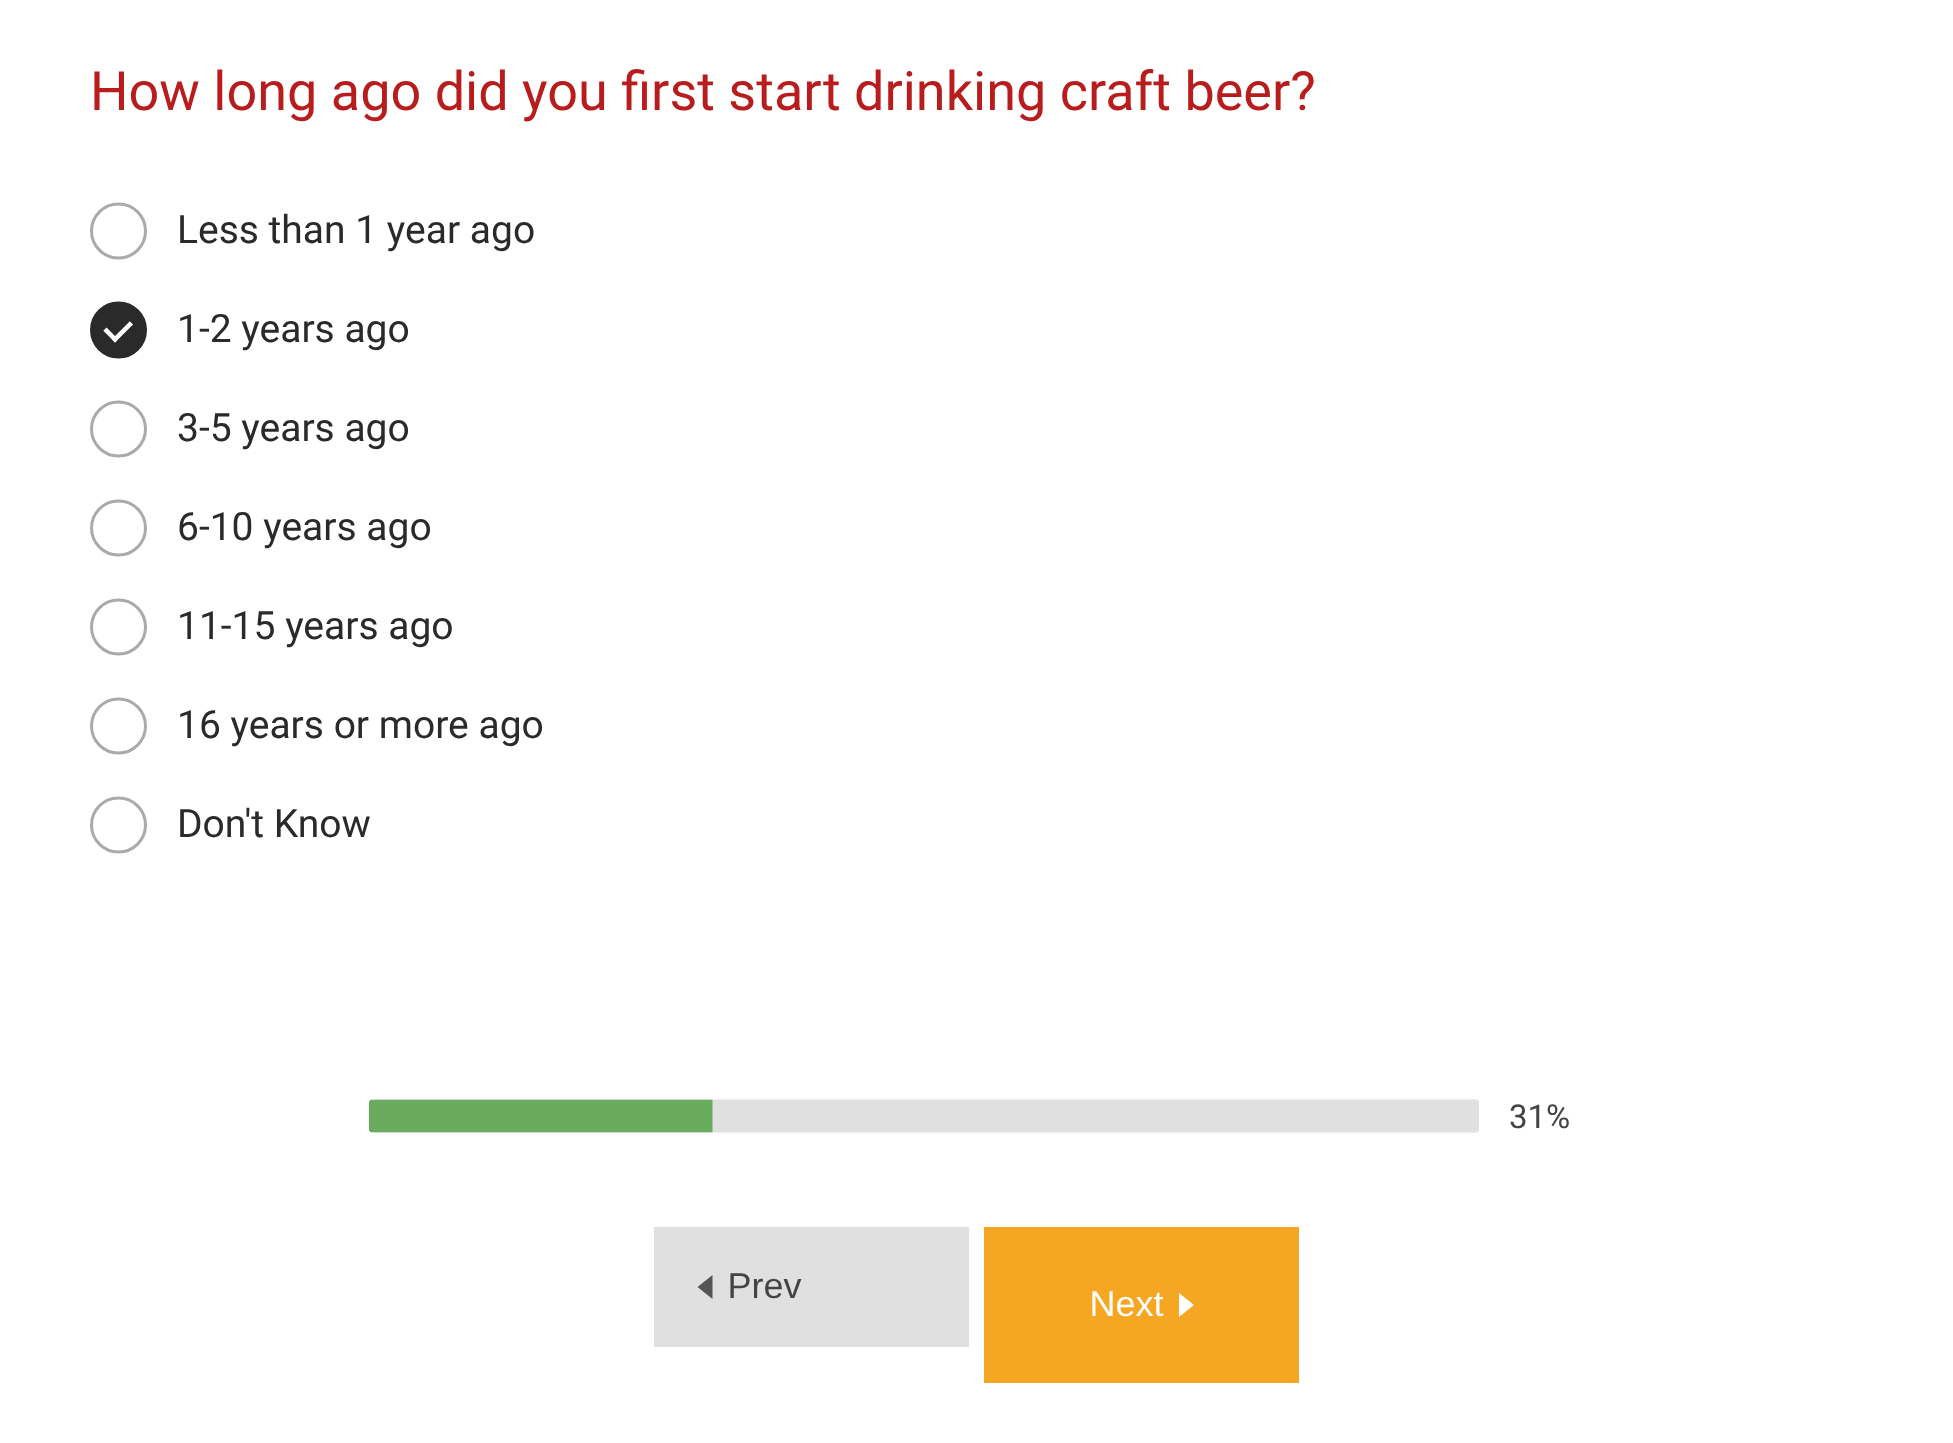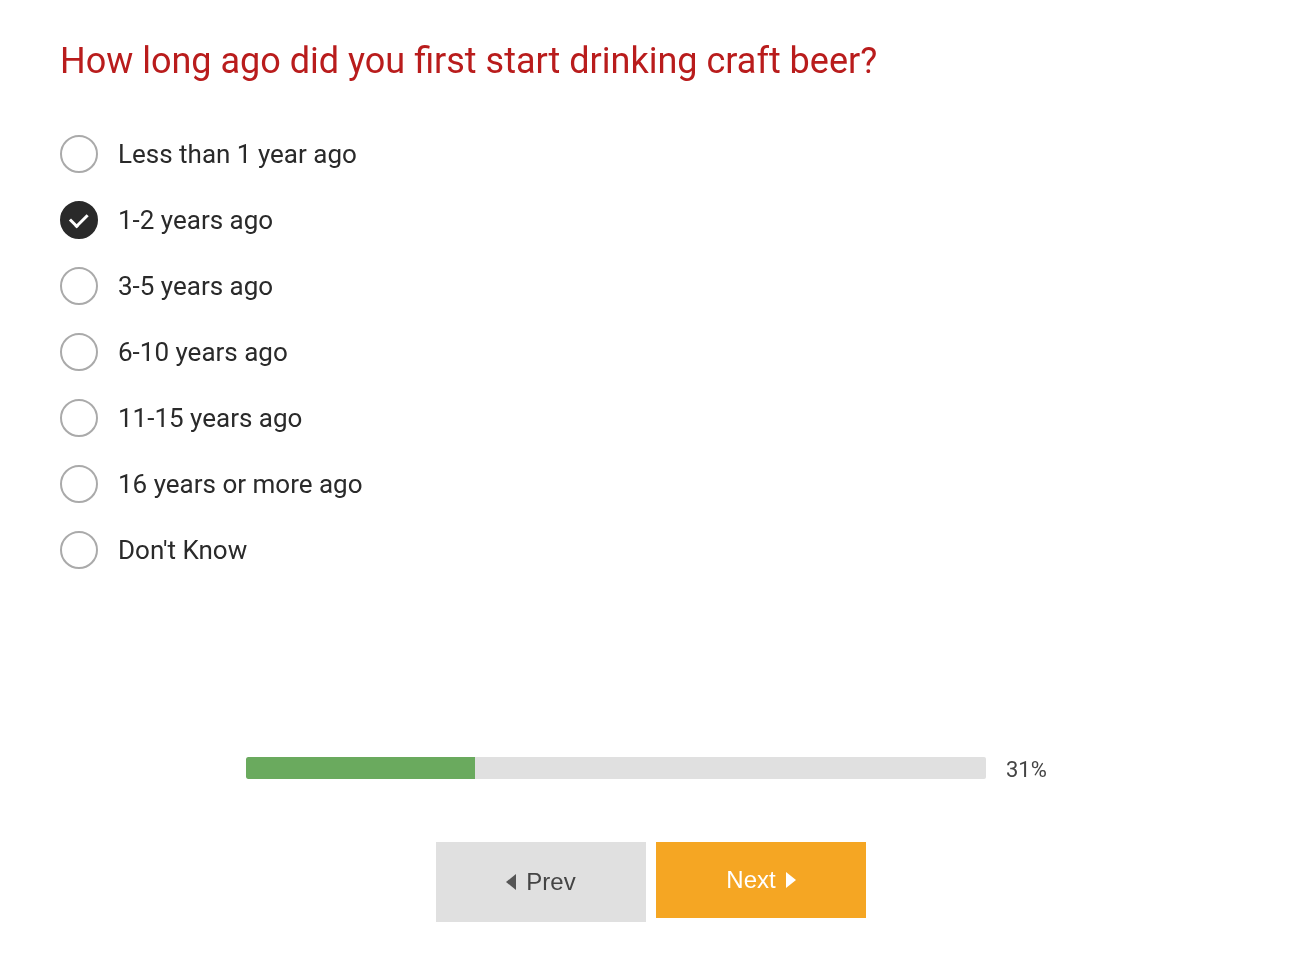--- a/index.html
+++ b/index.html
@@ -115,29 +115,28 @@
       color: #444444;
       border: none;
       padding: 0 29px;
       height: 80px;
       font-size: 24px;
       cursor: pointer;
       display: flex;
       align-items: center;
       gap: 10px;
       min-width: 210px;
-      justify-content: center;
     }
 
     .btn-next {
       background: #f5a623;
       color: #ffffff;
       border: none;
       padding: 0 48px;
-      height: 76px;
+      height: 104px;
       font-size: 24px;
       cursor: pointer;
       display: flex;
       align-items: center;
       gap: 10px;
       min-width: 210px;
       justify-content: center;
     }
 
     .chevron-left {

